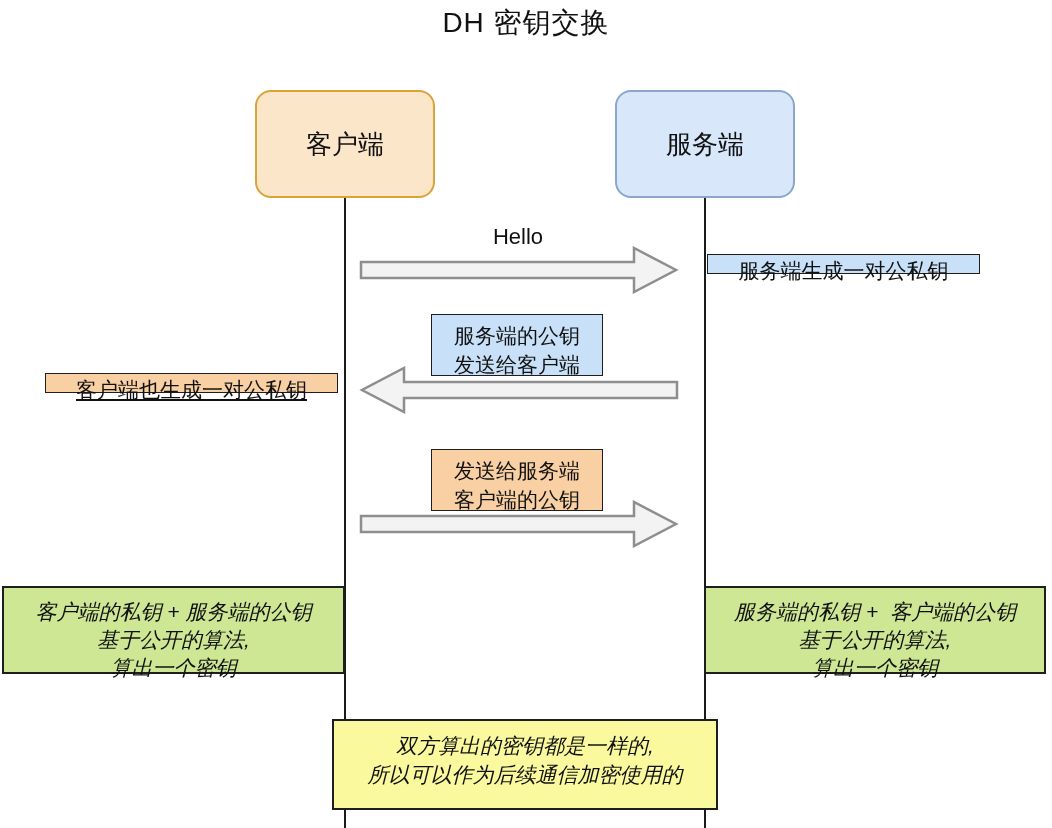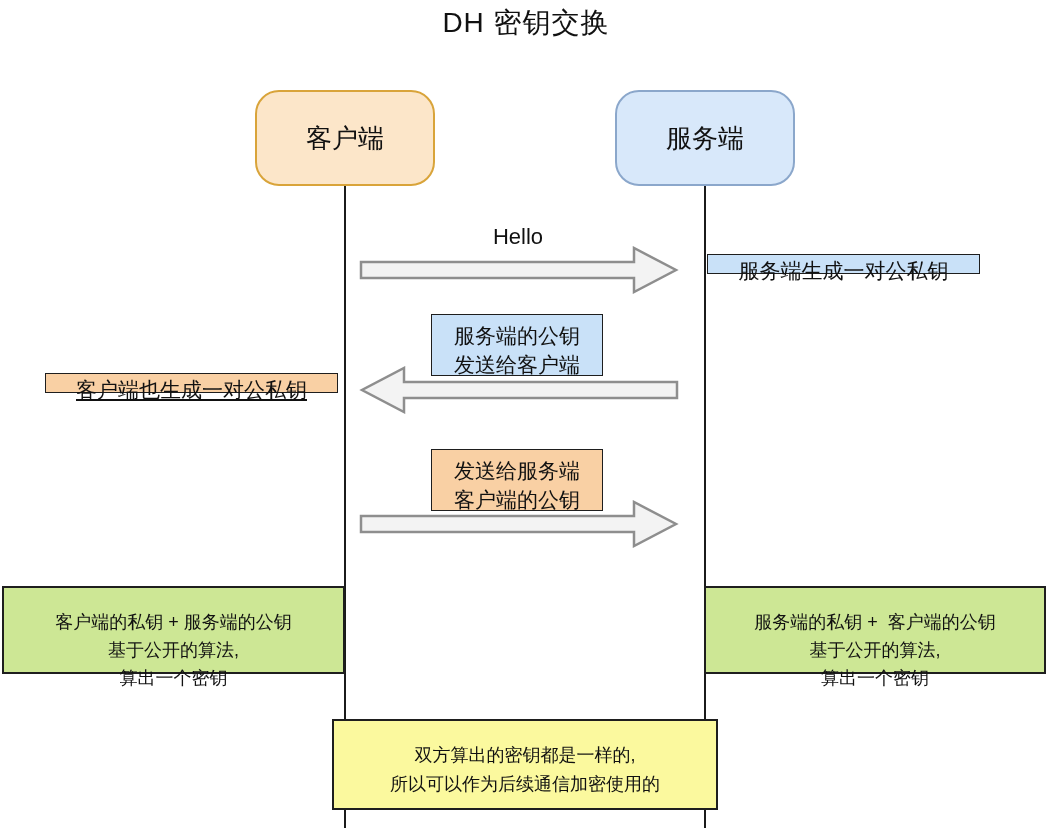--- a/index.html
+++ b/index.html
@@ -15,22 +15,22 @@
     position:absolute;left:0;top:4px;width:1052px;
     text-align:center;font-size:28px;font-weight:400;letter-spacing:1px;
   }
   .lifeline{
     position:absolute;top:180px;height:648px;width:2px;
     background:#1b1b1b;
   }
   .lifeline.client{left:344px;}
   .lifeline.server{left:704px;}
   .actor{
-    position:absolute;top:90px;width:180px;height:96px;
-    border-radius:24px;
+    position:absolute;top:90px;width:180px;height:108px;
+    border-radius:16px;
     display:flex;align-items:center;justify-content:center;
     font-size:26px;
     box-sizing:border-box;
   }
   .actor.client{
     left:255px;
     background:var(--client-fill,#fce6c9);
     border:2px solid var(--client-border,#d9a43a);
   }
   .actor.server{
@@ -64,22 +64,23 @@
     position:absolute;width:172px;height:62px;
     box-sizing:border-box;border:1.5px solid #1e1e1e;
     text-align:center;font-size:21px;line-height:29px;
     padding-top:6px;
   }
   .msg.blue{left:431px;top:314px;background:var(--blue-note-fill,#c9e1f8);}
   .msg.orange{left:431px;top:449px;background:var(--orange-note-fill,#f9d0a4);}
   .note{
     position:absolute;box-sizing:border-box;
     border:2px solid #1e1e1e;
-    text-align:center;font-size:18px;line-height:28px;
-    padding-top:20px;
+    text-align:center;font-size:21px;line-height:28px;
+    padding-top:10px;
+    font-style:italic;
   }
   .note .note-line{white-space:pre-wrap;}
   .note.green-left{
     left:2px;top:586px;width:343px;height:88px;
     background:var(--green-note-fill,#cde795);
   }
   .note.green-right{
     left:704px;top:586px;width:342px;height:88px;
     background:var(--green-note-fill,#cde795);
   }

